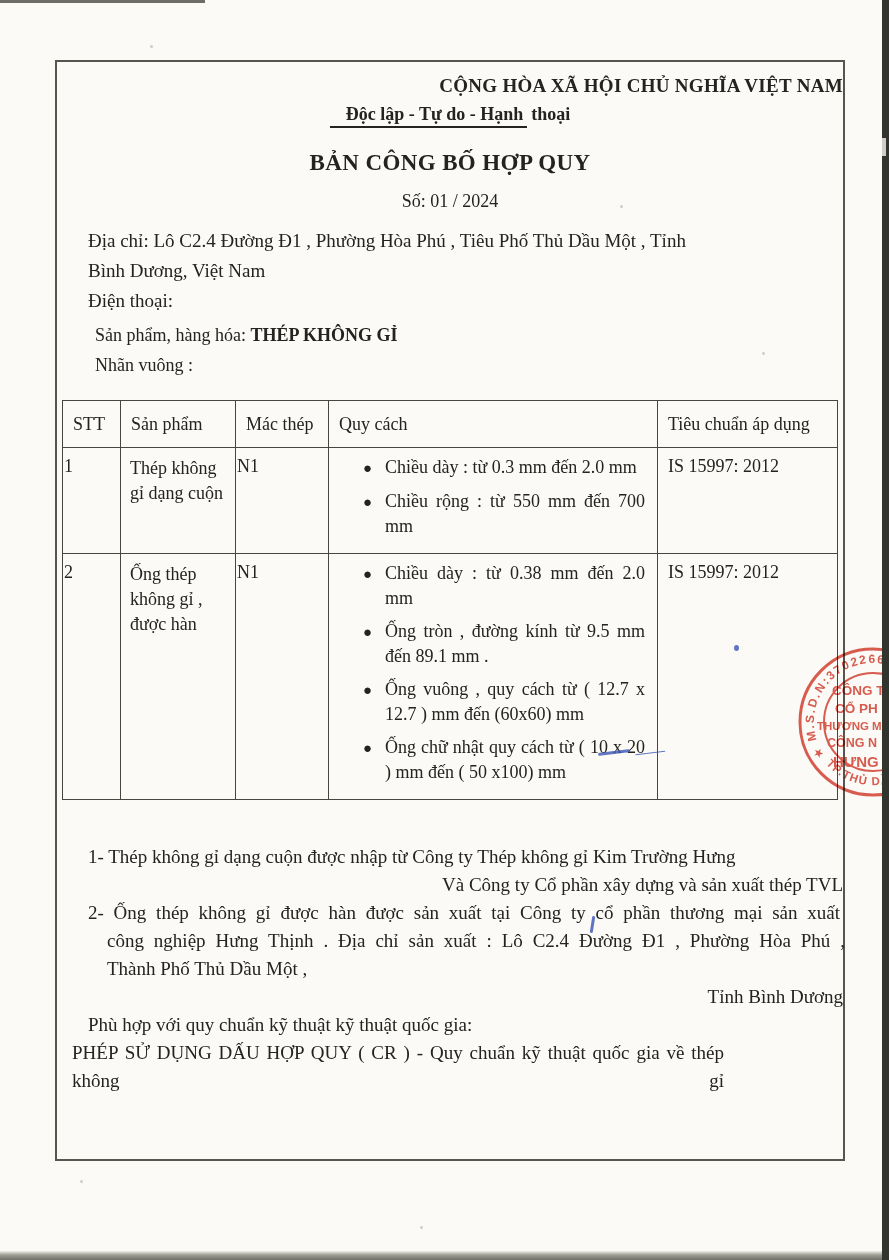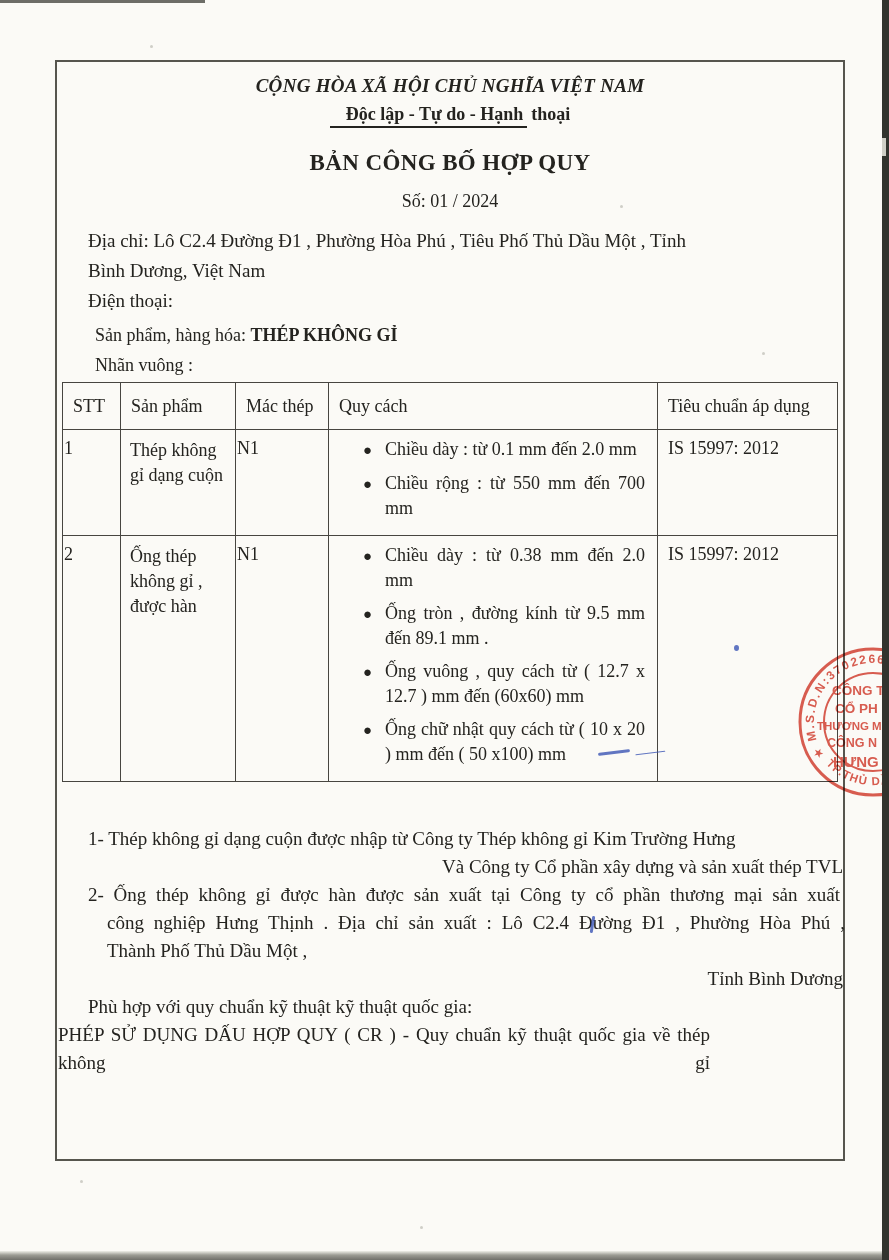--- a/index.html
+++ b/index.html
@@ -17,35 +17,35 @@
     background:linear-gradient(#efefe8,#9c9c94 45%,#70706a);z-index:29;}
   .speck{position:absolute;width:3px;height:3px;border-radius:50%;background:#9a988e;opacity:.45;}
 
   
   .frame{
     position:absolute;left:55px;top:60px;width:790px;height:1101px;
     border:2px solid #56554e;box-sizing:border-box;
     padding-top:12px;z-index:5;
   }
 
-  .nat-title{font-size:19px;font-weight:bold;text-align:center;line-height:24px;letter-spacing:.3px;font-style:italic;}
+  .nat-title{font-size:19px;font-weight:bold;text-align:right;line-height:24px;letter-spacing:.3px;}
   .motto{font-size:18px;font-weight:bold;text-align:center;line-height:24px;margin-top:4px;}
   .motto .u{border-bottom:2.5px solid #24231f;padding:0 4px 2px 16px;}
   .motto .tail{padding-left:4px;}
   .doc-title{font-size:23px;font-weight:bold;text-align:center;line-height:30px;margin-top:22px;letter-spacing:.4px;}
   .doc-no{font-size:18px;text-align:center;line-height:22px;margin-top:12px;}
 
   .info{margin-top:14px;font-size:19px;line-height:30px;}
   .info .ml{margin-left:31px;margin-right:30px;}
   .prod{margin-top:4px;font-size:18px;line-height:30px;}
   .prod .ml2{margin-left:38px;}
   .bold{font-weight:bold;}
 
   
-  table.spec{border-collapse:collapse;margin-left:5px;margin-top:2px;width:775px;table-layout:fixed;font-size:18px;}
+  table.spec{border-collapse:collapse;margin-left:5px;margin-top:20px;width:775px;table-layout:fixed;font-size:18px;}
   table.spec td,table.spec th{border:1.6px solid #474540;vertical-align:top;font-weight:normal;text-align:left;box-sizing:border-box;}
   col.c-stt{width:58px;}col.c-sp{width:115px;}col.c-mt{width:93px;}col.c-qc{width:329px;}col.c-tc{width:180px;}
   tr.hdr td{height:47px;vertical-align:middle;padding:2px 8px;}
   tr.hdr td.ctr{text-align:left;padding-left:10px;}
   tr.r1 td{height:96px;}
   tr.r2 td{height:228px;}
   td.stt{text-align:center;padding-top:8px;}
   td.sp{padding:8px 9px;text-align:justify;line-height:25px;}
   td.mt{text-align:center;padding-top:8px;}
   td.qc{padding:7px 8px 6px 6px;}
@@ -55,21 +55,21 @@
   .bullet .txt{flex:1;text-align:justify;padding-right:4px;}
 
   
   .notes{margin-top:43px;font-size:19px;line-height:28px;}
   .n-l1{margin-left:31px;}
   .n-l0{margin-left:28px;text-align:right;}
   .n-just{margin-left:31px;width:752px;text-align:justify;text-align-last:justify;}
   .n-ind{margin-left:50px;}
   .n-ind-just{margin-left:50px;width:738px;text-align:justify;text-align-last:justify;}
   .c-l1{margin-left:31px;width:752px;text-align:justify;text-align-last:justify;}
-  .c-l2{margin-left:1px;width:652px;text-align:justify;text-align-last:justify;}
+  .c-l2{margin-left:15px;width:652px;text-align:justify;text-align-last:justify;}
 
   
   .stamp{position:absolute;left:788px;top:637px;width:170px;height:170px;z-index:10;
     mix-blend-mode:multiply;opacity:.92;}
   .stamp text{font-family:"Liberation Sans","DejaVu Sans",sans-serif;font-weight:bold;}
 
   
   .pen{position:absolute;background:#3b55b5;opacity:.8;z-index:12;}
   .pen1{left:734px;top:645px;width:5px;height:6px;border-radius:50%;}
   .pen2{left:598px;top:751px;width:32px;height:3px;transform:rotate(-7deg);border-radius:2px;
@@ -127,21 +127,21 @@
       <td class="ctr">Quy cách</td>
       <td class="ctr">Tiêu chuẩn áp dụng</td>
     </tr>
     <tr class="r1">
       <td class="stt">1</td>
       <td class="sp">Thép không gỉ dạng cuộn</td>
       <td class="mt">N1</td>
       <td class="qc">
         <div class="bullet">
               <span class="dot">●</span>
-              <span class="txt">Chiều dày : từ 0.1 mm đến 2.0 mm</span>
+              <span class="txt">Chiều dày : từ 0.3 mm đến 2.0 mm</span>
             </div>
         <div class="bullet">
               <span class="dot">●</span>
               <span class="txt">Chiều rộng : từ 550 mm đến 700 mm</span>
             </div>
       </td>
       <td class="tc">IS 15997: 2012</td>
     </tr>
     <tr class="r2">
       <td class="stt">2</td>

